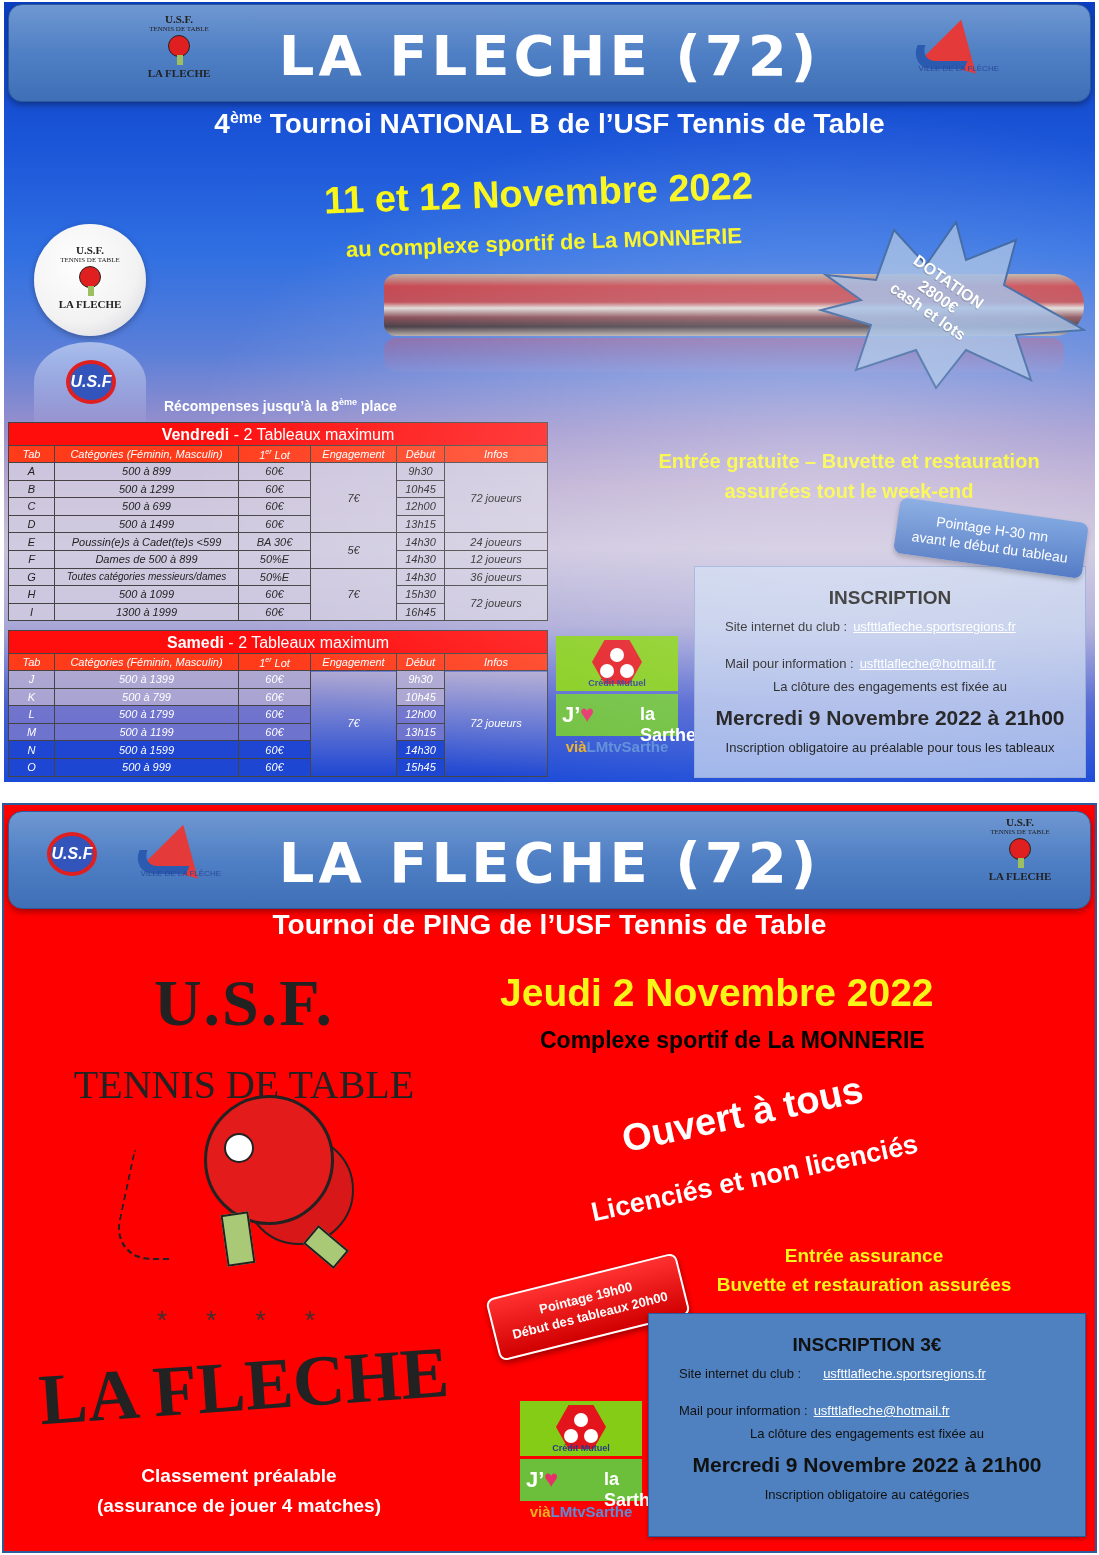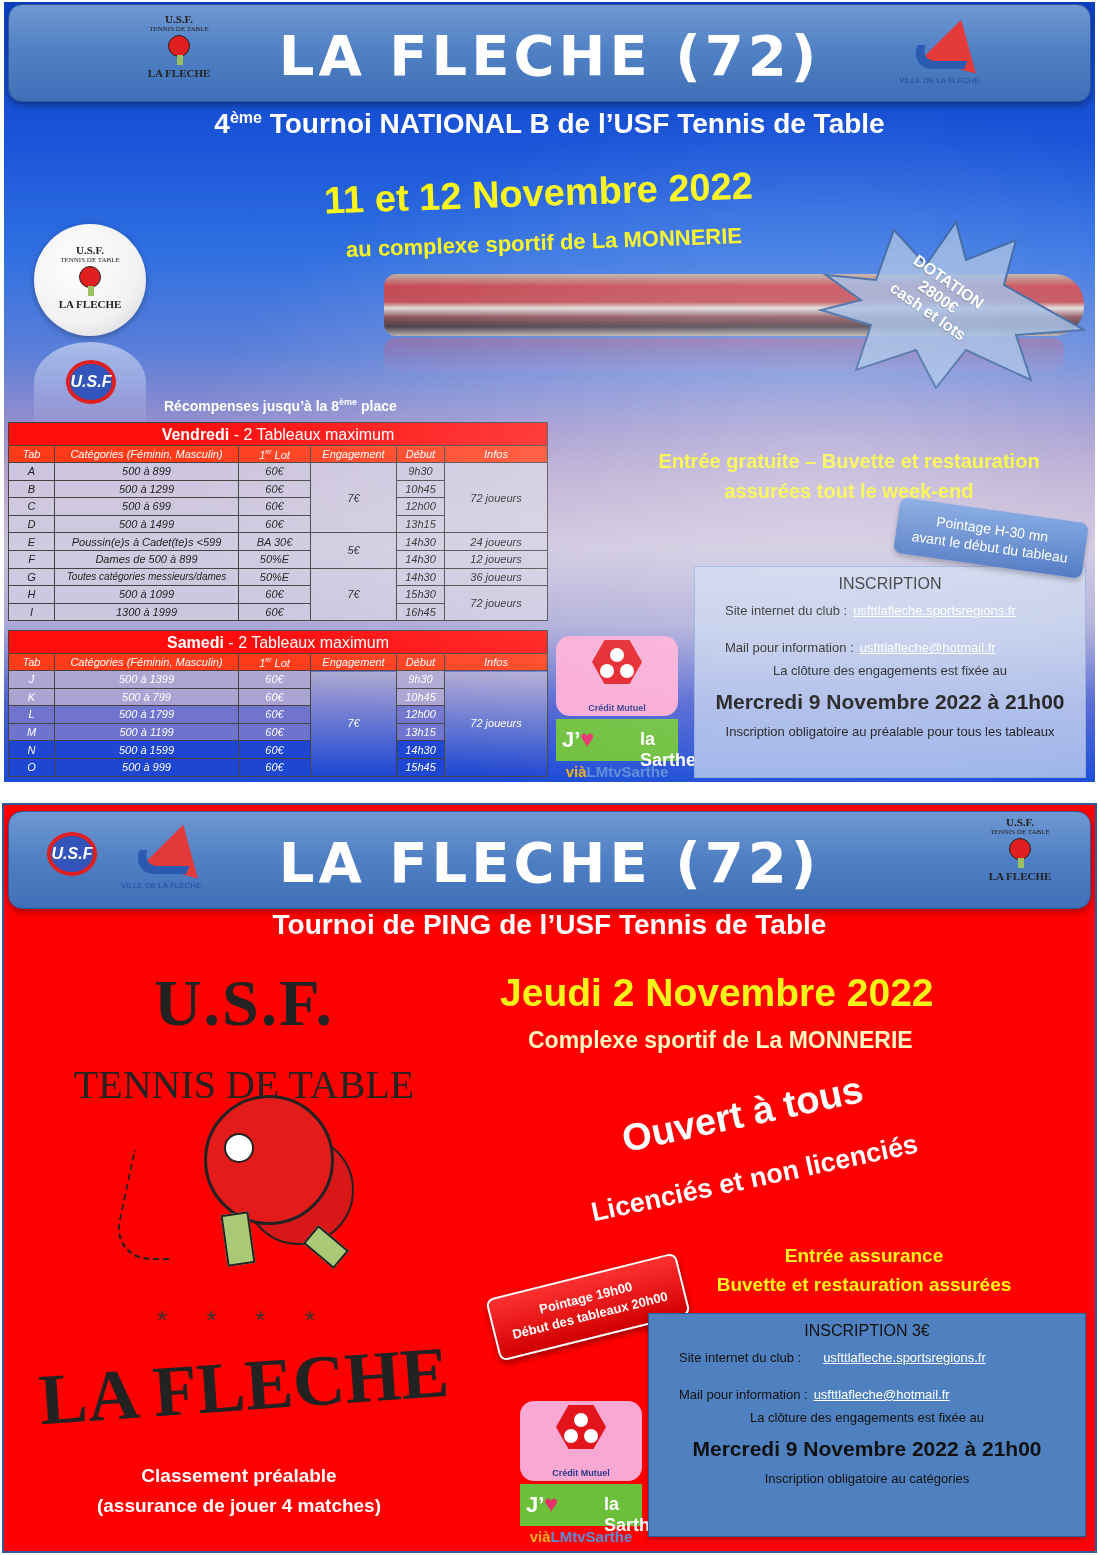--- a/index.html
+++ b/index.html
@@ -21,21 +21,21 @@
   .logo-usf-text { position: absolute; text-align: center; font-family: "Liberation Serif", serif; color: #222; }
   .logo-usf-text .l1 { font-size: 11px; font-weight: bold; display: block; }
   .logo-usf-text .l2 { font-size: 7px; display: block; }
   .logo-usf-text .l3 { font-size: 11px; font-weight: bold; display: block; }
   .mini-paddle { width: 22px; height: 22px; border-radius: 50%; background: #e02020; margin: 2px auto; border: 1px solid #222; position: relative; }
   .mini-paddle::after { content: ""; position: absolute; width: 6px; height: 10px; background: #9cbf60; bottom: -9px; left: 8px; }
 
   .ville-logo { position: absolute; width: 100px; height: 80px; }
   .ville-tri { position: absolute; width: 0; height: 0; border-left: 28px solid transparent; border-right: 28px solid transparent; border-bottom: 48px solid #e43a3a; transform: rotate(15deg); left: 28px; top: 4px; }
   .ville-swoosh { position: absolute; left: 14px; top: 30px; width: 56px; height: 24px; border-bottom: 8px solid #2a5bb0; border-left: 8px solid #2a5bb0; border-radius: 0 0 0 30px; transform: skewX(-20deg); }
-  .ville-text { position: absolute; bottom: 10px; left: 0; right: 0; text-align: left; font-size: 8px; color: #2a4a9a; }
+  .ville-text { position: absolute; bottom: 22px; left: 0; right: 0; text-align: right; font-size: 8px; color: #2a4a9a; }
 
   .subtitle1 { position: absolute; top: 106px; left: 0; right: 0; text-align: center; color: #ffffff; font-weight: bold; font-size: 28px; }
   .subtitle1 sup { font-size: 16px; }
 
   .date1 { position: absolute; left: 320px; top: 170px; color: #f8f518; font-weight: bold; font-size: 38px; transform: rotate(-2deg); }
   .venue1 { position: absolute; left: 342px; top: 228px; color: #f8f518; font-weight: bold; font-size: 22px; transform: rotate(-2deg); }
 
   .ball { position: absolute; left: 30px; top: 222px; width: 112px; height: 112px; border-radius: 50%;
     background: radial-gradient(circle at 40% 35%, #ffffff 0%, #f2f2f2 60%, #cfcfd8 100%); box-shadow: 0 2px 6px rgba(0,0,0,0.3); }
   .ball .logo-usf-text { left: 0; right: 0; top: 20px; }
@@ -64,37 +64,37 @@
   .sched th sup { font-size: 7px; }
   .sched td { font-style: italic; font-size: 11px; height: 17.6px; text-align: center; border: 1px solid #444; color: #222; }
   .t1 td { background: rgba(210,205,225,0.82); }
   .t2 td { color: #fff; }
   .t2 tr.r0 td, .t2 tr.r1 td { background: rgba(185,175,210,0.85); color: #fff; }
   .t2 tr.r2 td, .t2 tr.r3 td { background: rgba(120,120,205,0.85); color: #fff; }
   .t2 tr.r4 td, .t2 tr.r5 td { background: rgba(30,70,210,0.95); color: #fff; }
   .t2 td.span-cell { background: linear-gradient(180deg, rgba(185,175,210,0.85), rgba(30,70,210,0.95)) !important; }
 
   .sponsor-box { position: absolute; width: 122px; }
-  .cm-box { background: #f9a8d4; height: 80px; position: relative; border-radius: 14px; }
+  .cm-box { background: #84cc16; height: 55px; position: relative; }
   .cm-hex { position: absolute; left: 36px; top: 4px; width: 50px; height: 44px; background: #e3141c; clip-path: polygon(25% 0, 75% 0, 100% 50%, 75% 100%, 25% 100%, 0 50%); }
   .cm-dot { position: absolute; width: 14px; height: 14px; border-radius: 50%; background: #fff; }
   .cm-text { position: absolute; left: 0; right: 0; bottom: 3px; text-align: center; font-size: 9px; color: #2a3a8a; font-weight: bold; }
   .sarthe-box { background: #6cbf3a; height: 42px; margin-top: 3px; position: relative; color: #fff; font-weight: bold; font-size: 18px; }
   .sarthe-j { position: absolute; left: 6px; top: 8px; font-size: 22px; }
   .sarthe-heart { position: absolute; left: 24px; top: 8px; color: #e6306a; font-size: 24px; line-height: 24px; }
   .sarthe-label { position: absolute; left: 56px; top: 10px; font-size: 18px; margin-left: 28px; }
   .via-text { text-align: center; font-weight: bold; font-size: 15px; color: #5b8cd8; margin-top: 2px; }
   .via-text .via { color: #f0b020; }
 
   .pointage1 { position: absolute; left: 892px; top: 508px; width: 190px; height: 56px; border-radius: 8px;
     background: linear-gradient(180deg, #5f8fd8, #2f5fb8); color: #fff; font-size: 14px; text-align: center; line-height: 18px; padding-top: 10px;
     transform: rotate(8deg); box-shadow: 0 3px 5px rgba(0,0,0,0.3); }
 
   .insc1 { position: absolute; left: 690px; top: 564px; width: 392px; height: 212px; background: rgba(200,215,240,0.75); border: 1px solid #8fa8d8; text-align: center; color: #111; }
-  .insc-title { font-weight: normal; font-size: 16px; margin-top: 8px; }
+  .insc-title { font-weight: bold; font-size: 19px; margin-top: 20px; }
   .insc-row { font-size: 13px; margin-top: 10px; text-align: left; padding-left: 30px; }
   .insc-row .lnk { text-decoration: underline; color: #fff; margin-left: 6px; }
   .insc-close { font-size: 13px; margin-top: 12px; }
   .insc-date { font-weight: bold; font-size: 21px; margin-top: 12px; }
   .insc-note { font-size: 13px; margin-top: 10px; }
 
   
   .poster2 { position: absolute; left: 2px; top: 803px; width: 1095px; height: 750px; background: #ff0000; border: 2px solid #2d5a9a; overflow: hidden; }
   .subtitle2 { position: absolute; top: 104px; left: 0; right: 0; text-align: center; color: #fff; font-weight: bold; font-size: 28px; }
 
@@ -106,21 +106,21 @@
   .paddle-a { position: absolute; left: 180px; top: 130px; width: 130px; height: 130px; border-radius: 50%; background: #e31b1b; border: 3px solid #222; }
   .paddle-b { position: absolute; left: 220px; top: 170px; width: 110px; height: 110px; border-radius: 50%; background: #d81818; border: 2px solid #222; }
   .handle-a { position: absolute; left: 200px; top: 248px; width: 28px; height: 52px; background: #a9c977; border: 2px solid #222; transform: rotate(-8deg); }
   .handle-b { position: absolute; left: 290px; top: 262px; width: 24px; height: 40px; background: #a9c977; border: 2px solid #222; transform: rotate(-50deg); }
   .pp-ball { position: absolute; left: 200px; top: 168px; width: 30px; height: 30px; border-radius: 50%; background: #fff; border: 2px solid #222; }
   .trajectory { position: absolute; left: 98px; top: 185px; width: 60px; height: 110px; border-left: 2px dashed #222; border-bottom: 2px dashed #222; border-radius: 0 0 0 40px; transform: skewX(-12deg); }
 
   .classement { position: absolute; left: 0; width: 470px; top: 656px; text-align: center; color: #fff; font-weight: bold; font-size: 19px; line-height: 30px; }
 
   .date2 { position: absolute; left: 496px; top: 166px; color: #f8f518; font-weight: bold; font-size: 39px; }
-  .venue2 { position: absolute; left: 524px; top: 222px; color: #fef9c3; font-weight: bold; font-size: 23px; }
+  .venue2 { position: absolute; left: 536px; top: 222px; color: #000000; font-weight: bold; font-size: 23px; }
   .ouvert { position: absolute; left: 616px; top: 288px; color: #fff; font-weight: bold; font-size: 38px; transform: rotate(-12deg); }
   .licencies { position: absolute; left: 584px; top: 358px; color: #fff; font-weight: bold; font-size: 27px; transform: rotate(-12deg); }
   .entree2 { position: absolute; left: 690px; top: 436px; width: 340px; text-align: center; color: #f8f518; font-weight: bold; font-size: 19px; line-height: 29px; }
 
   .pointage2 { position: absolute; left: 486px; top: 470px; width: 196px; height: 64px; border-radius: 8px; background: linear-gradient(180deg, #ff3030, #d10000);
     border: 2px solid #fff; color: #fff; font-weight: bold; font-size: 13px; text-align: center; line-height: 18px; padding-top: 12px; transform: rotate(-14deg); box-shadow: 0 3px 6px rgba(0,0,0,0.4); }
 
   .insc2 { position: absolute; left: 644px; top: 508px; width: 438px; height: 224px; background: #4f80bf; border: 1px solid #2d5a9a; text-align: center; color: #111; box-shadow: 0 2px 4px rgba(0,0,0,0.3); }
 </style>
 </head>

